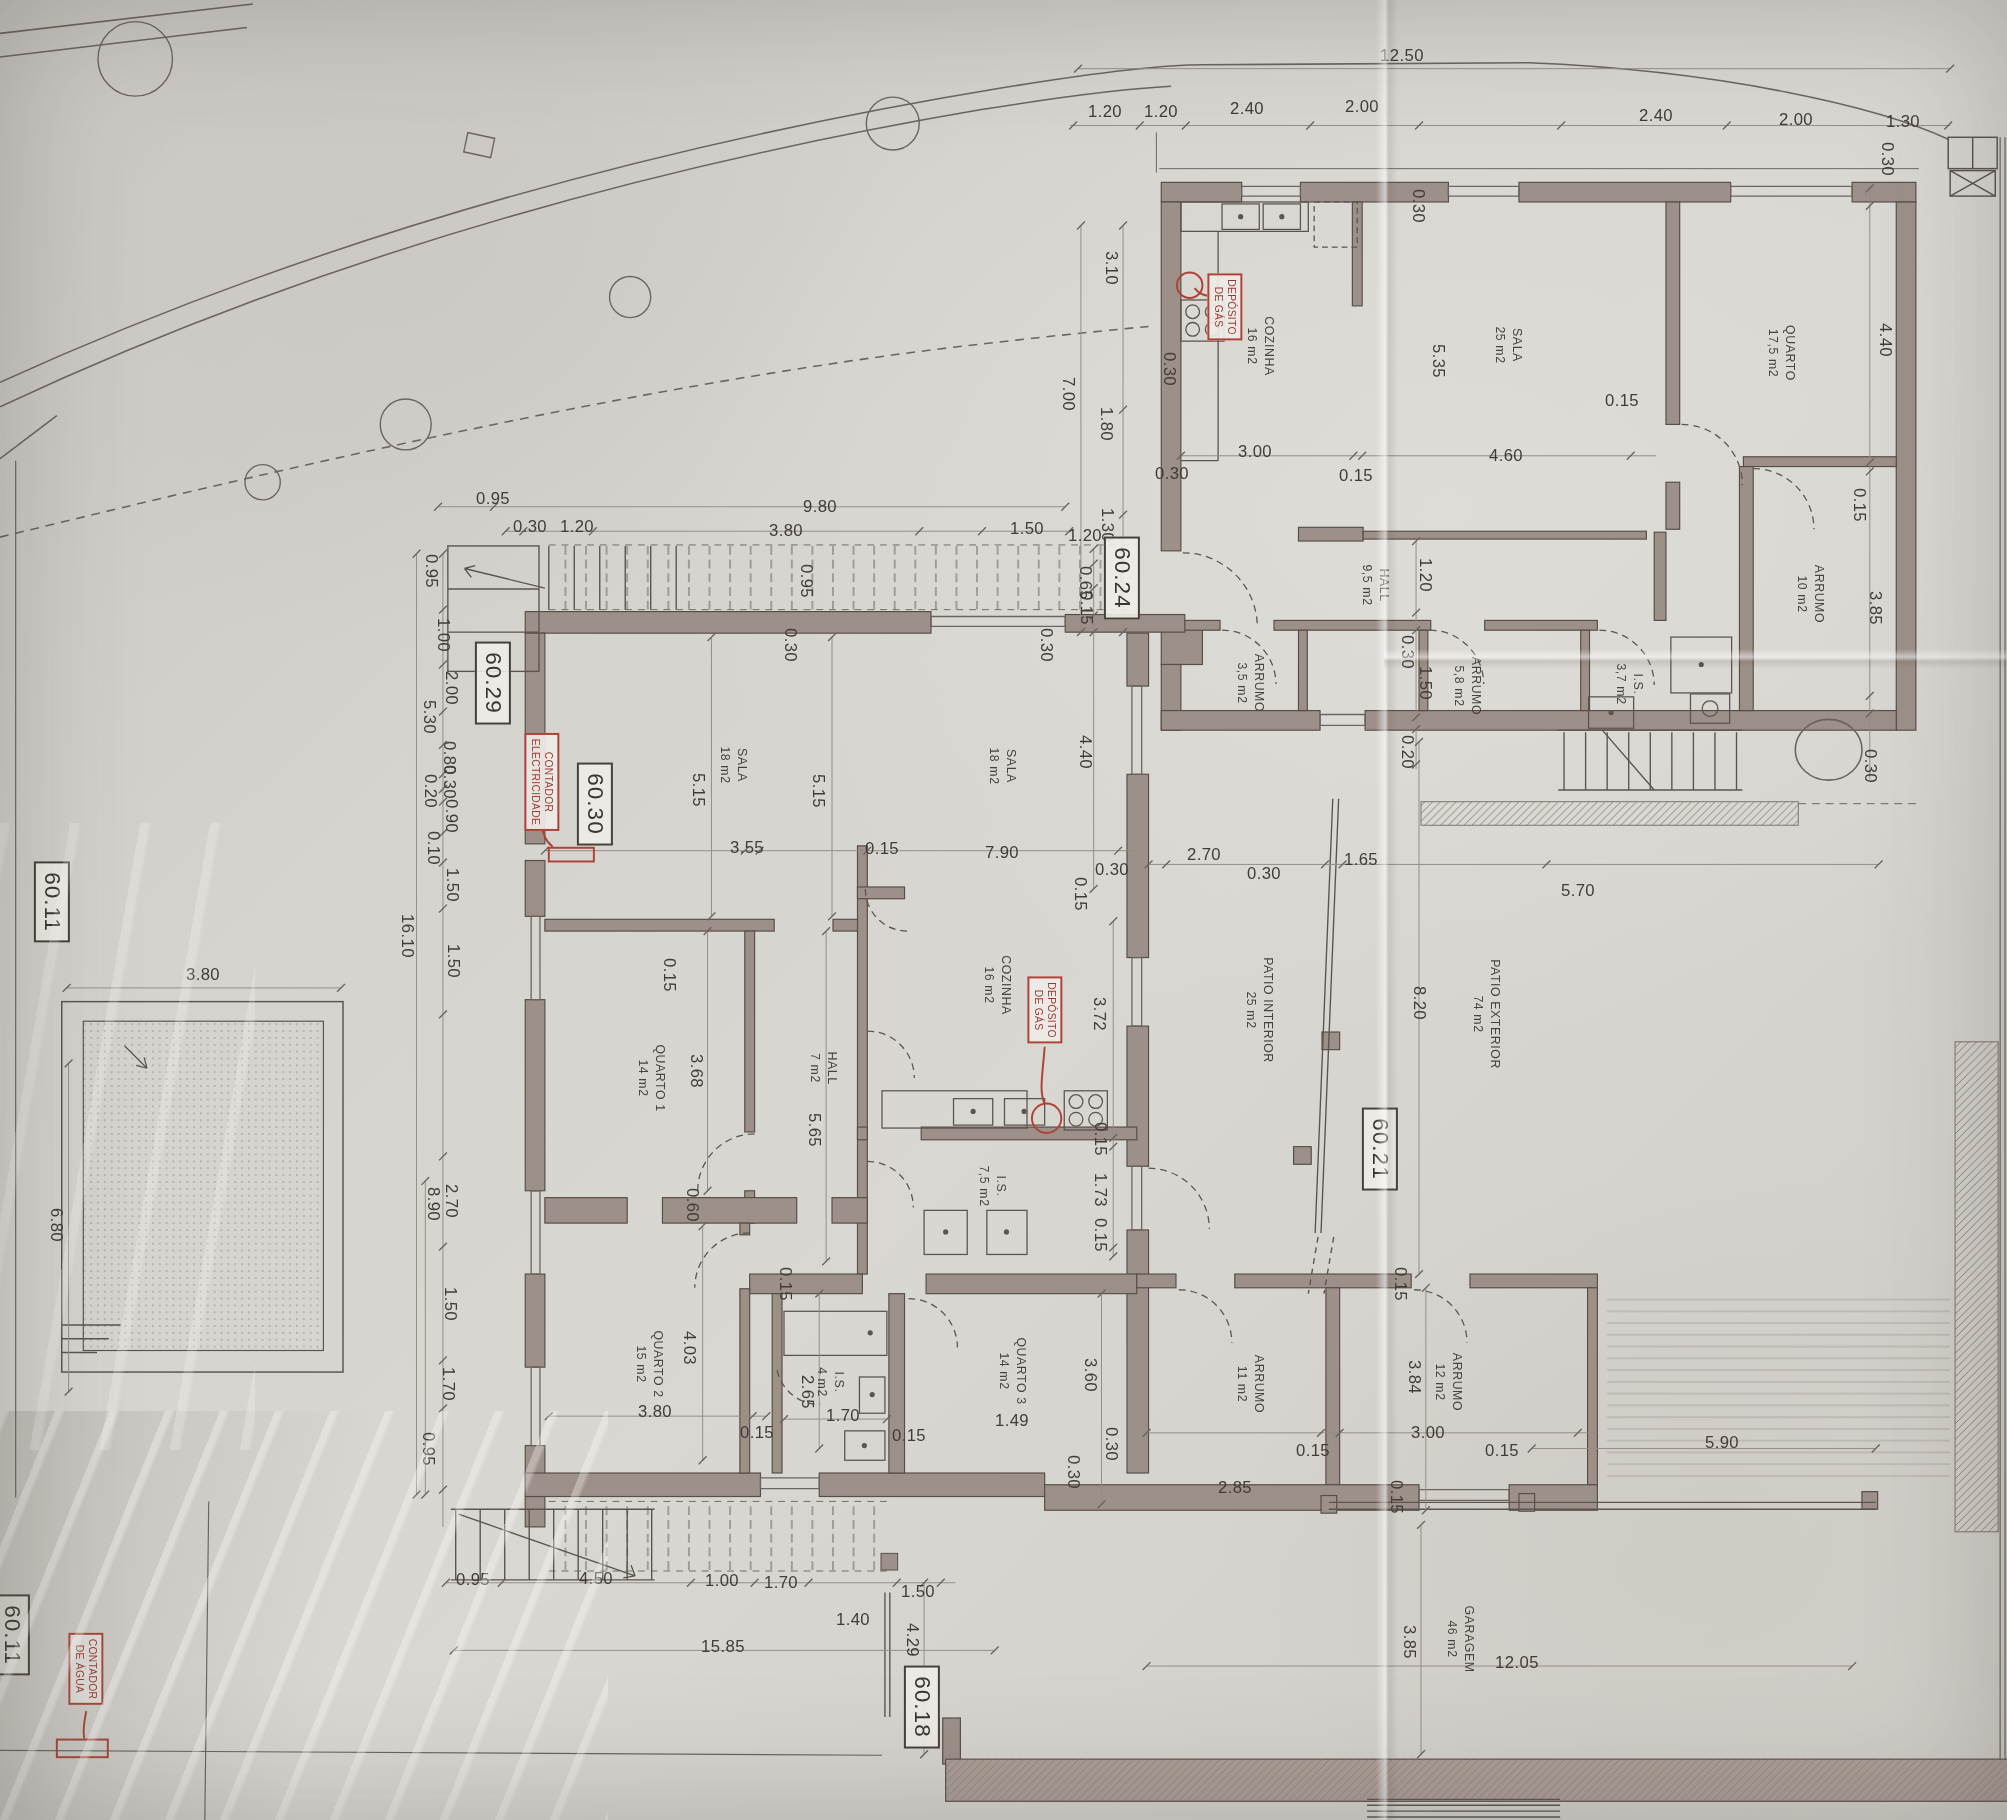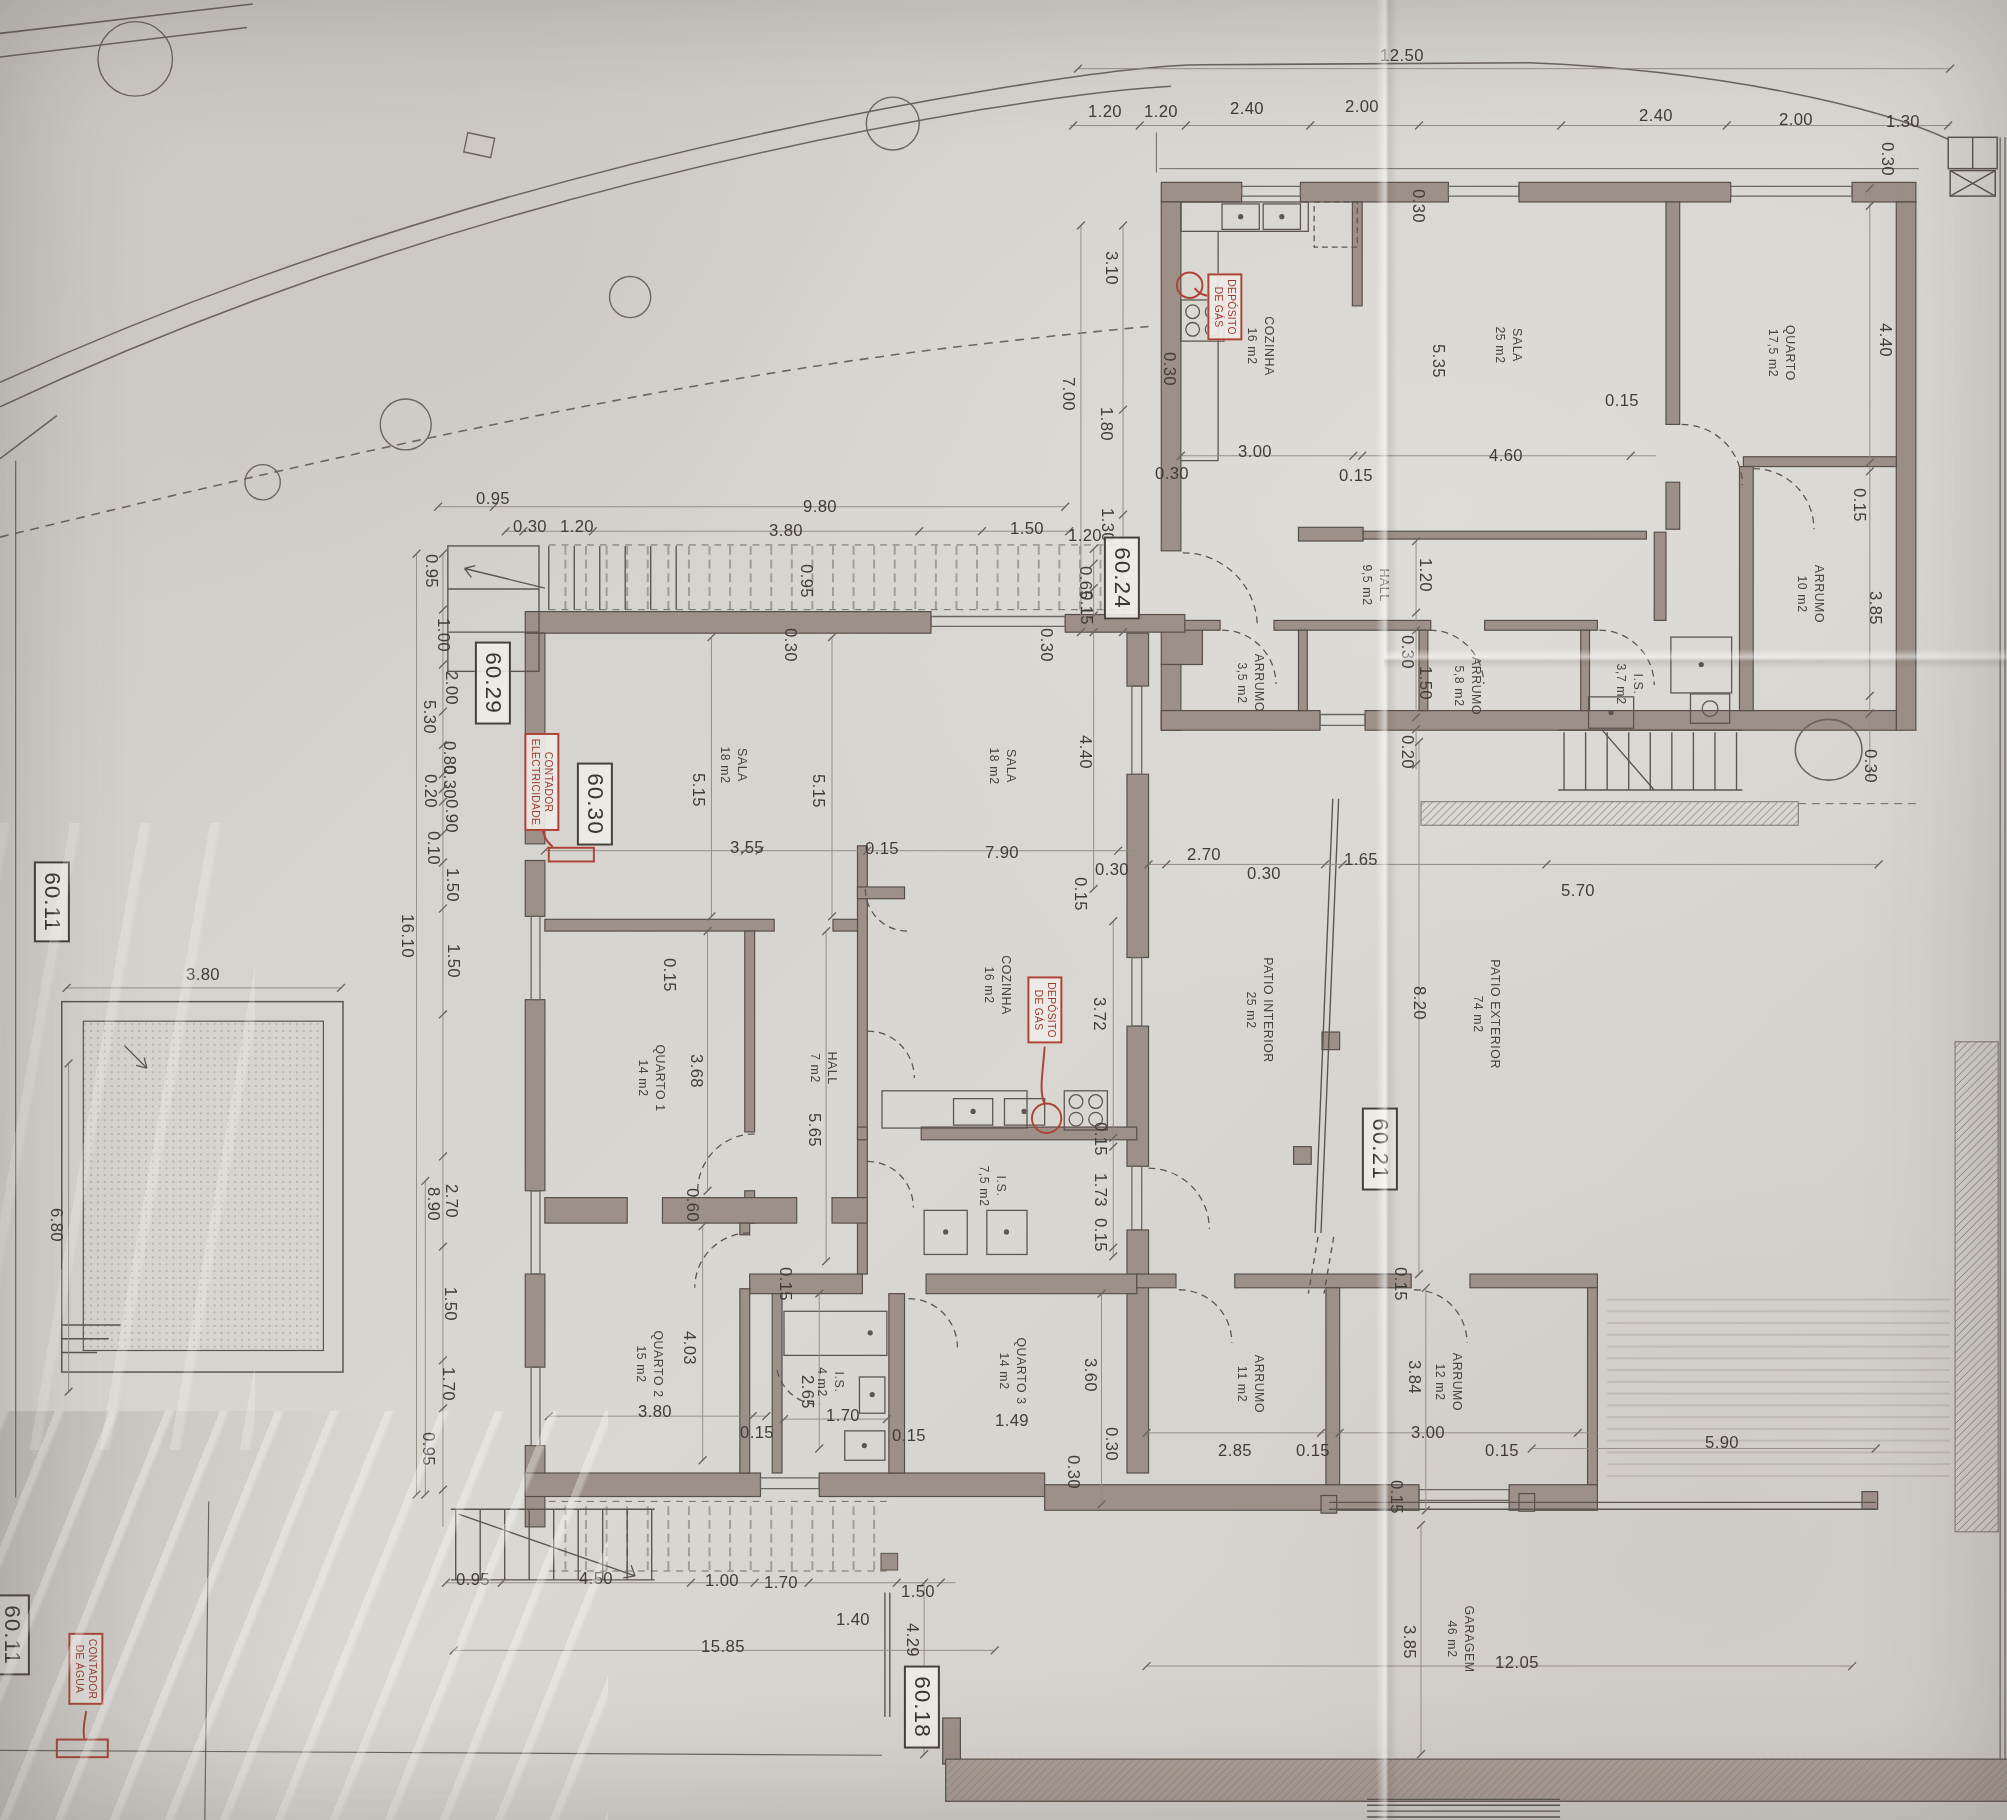--- a/index.html
+++ b/index.html
@@ -371,21 +371,21 @@
       <div class="dim-label" style="left: 655px; top: 1412px;">3.80</div>
       <div class="dim-label rot" style="left: 785px; top: 1284px;">0.15</div>
       <div class="dim-label rot" style="left: 807px; top: 1392px;">2.65</div>
       <div class="dim-label" style="left: 843px; top: 1416px;">1.70</div>
       <div class="dim-label" style="left: 757px; top: 1433px;">0.15</div>
       <div class="dim-label" style="left: 909px; top: 1436px;">0.15</div>
       <div class="dim-label" style="left: 1012px; top: 1421px;">1.49</div>
       <div class="dim-label rot" style="left: 1090px; top: 1375px;">3.60</div>
       <div class="dim-label rot" style="left: 1111px; top: 1444px;">0.30</div>
       <div class="dim-label rot" style="left: 1073px; top: 1472px;">0.30</div>
-      <div class="dim-label" style="left: 1235px; top: 1451px;">2.85</div>
+      <div class="dim-label" style="left: 1235px; top: 1488px;">2.85</div>
       <div class="dim-label" style="left: 1313px; top: 1451px;">0.15</div>
       <div class="dim-label rot" style="left: 1414px; top: 1377px;">3.84</div>
       <div class="dim-label" style="left: 1428px; top: 1433px;">3.00</div>
       <div class="dim-label rot" style="left: 1400px; top: 1284px;">0.15</div>
       <div class="dim-label rot" style="left: 1396px; top: 1497px;">0.15</div>
       <div class="dim-label" style="left: 1502px; top: 1451px;">0.15</div>
       <div class="dim-label" style="left: 1722px; top: 1443px;">5.90</div>
       <div class="dim-label rot" style="left: 1409px; top: 1642px;">3.85</div>
       <div class="dim-label" style="left: 1517px; top: 1663px;">12.05</div>
       <div class="dim-label" style="left: 473px; top: 1580px;">0.95</div>

